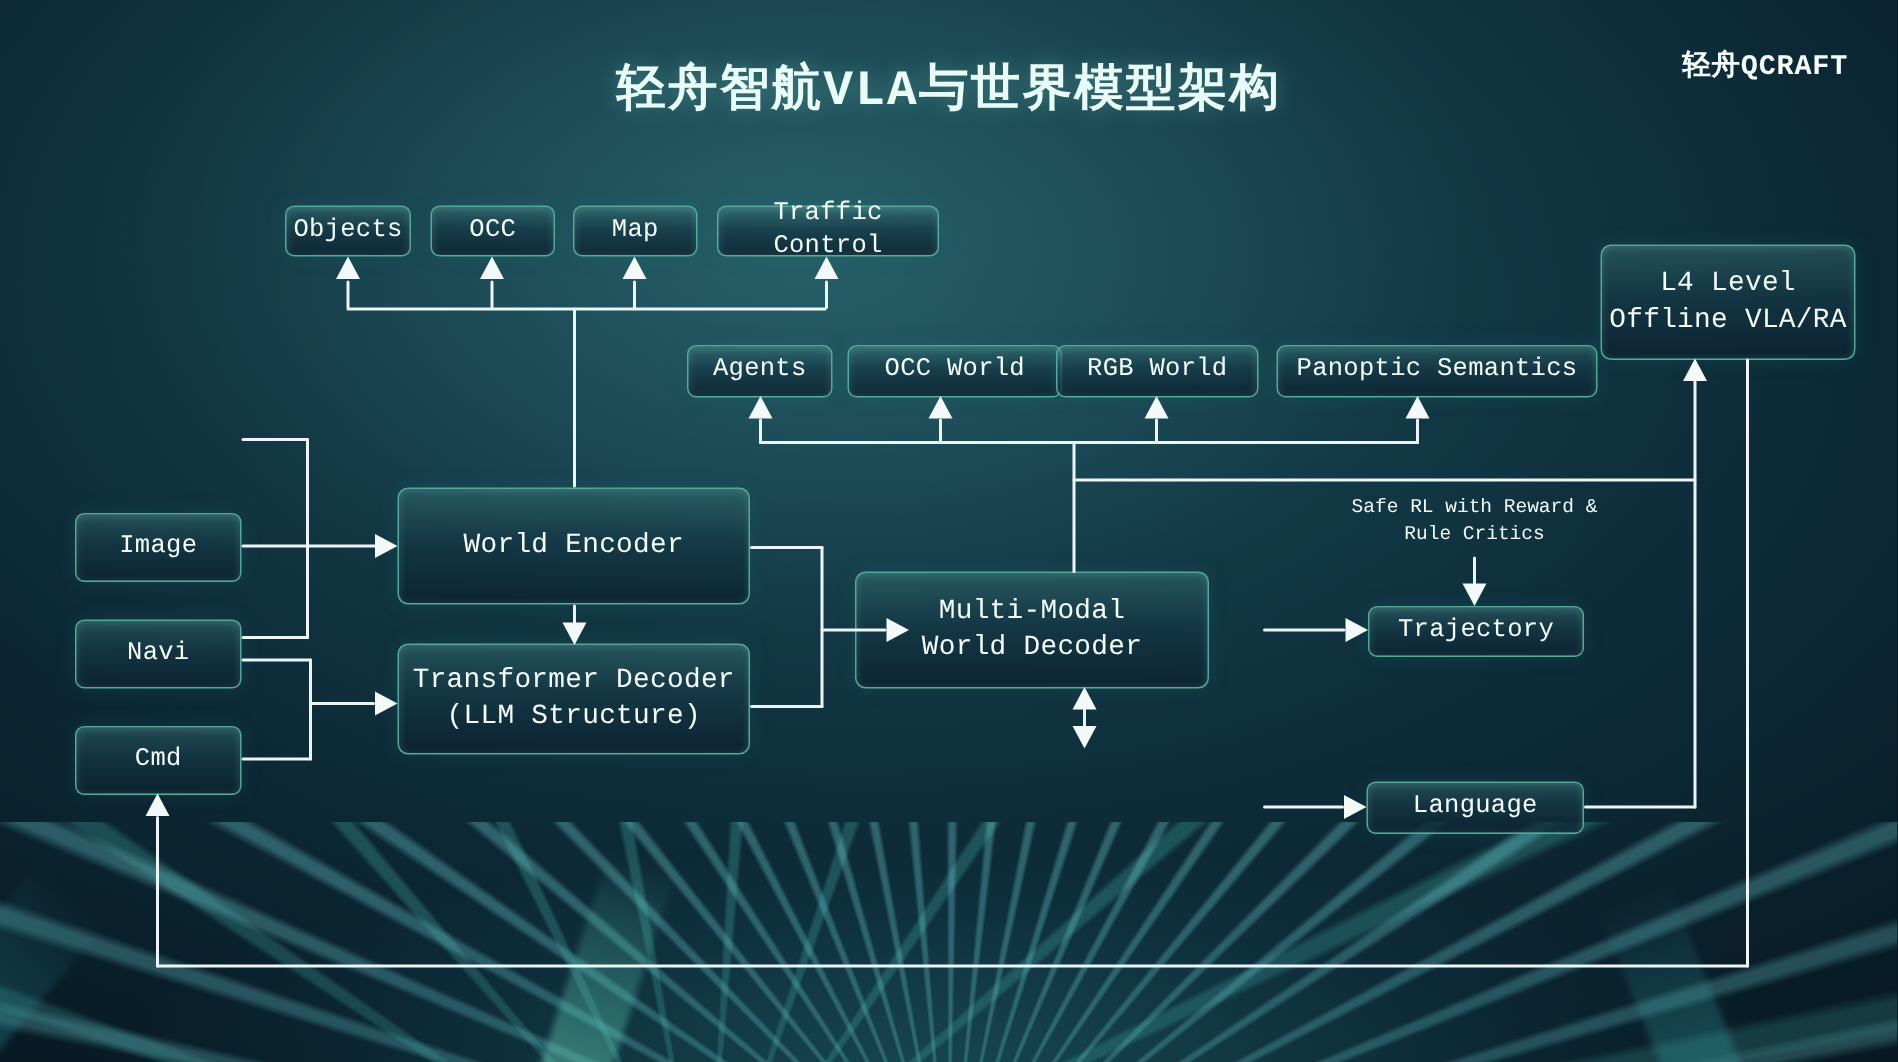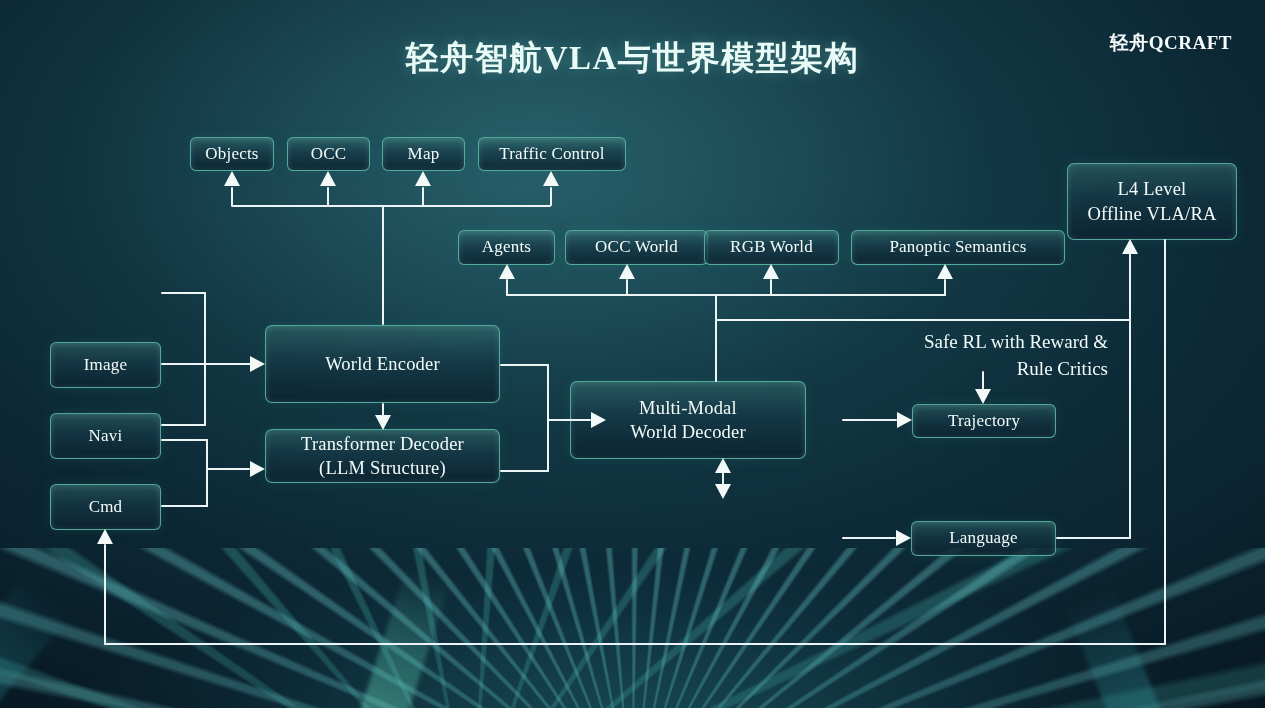--- a/index.html
+++ b/index.html
@@ -1,20 +1,20 @@
 <!DOCTYPE html>
 <html><head>
 <meta charset="utf-8">
 <style>
   html,body{margin:0;padding:0;background:#04111a;}
   #stage{
     position:relative;
     width:1265px;height:708px;
     overflow:hidden;
-    font-family:Liberation Serif, serif;
+    font-family:Liberation Mono, monospace;
     background:
       radial-gradient(950px 560px at 42% 22%, rgba(54,124,131,0.60), rgba(26,74,84,0.28) 48%, rgba(10,34,46,0) 74%),
       radial-gradient(1500px 900px at 50% 32%, #123a48, #081c28 72%, #051320 100%);
   }
   
   .streaks{
     position:absolute;left:-40px;right:-40px;bottom:0;height:160px;
     background:
       radial-gradient(55% 130% at 50% 112%, rgba(64,190,196,0.30), rgba(30,110,130,0.12) 55%, transparent 78%),
       repeating-conic-gradient(from 240deg at 50% 165%,
@@ -62,21 +62,21 @@
 
   .hl{position:absolute;height:2px;background:#edf4f5;border-radius:1px;}
   .vl{position:absolute;width:2px;background:#edf4f5;border-radius:1px;}
   .ah{position:absolute;width:0;height:0;}
   .ah.up{border-left:8px solid transparent;border-right:8px solid transparent;border-bottom:15px solid #f3f8f8;}
   .ah.down{border-left:8px solid transparent;border-right:8px solid transparent;border-top:15px solid #f3f8f8;}
   .ah.right{border-top:8px solid transparent;border-bottom:8px solid transparent;border-left:15px solid #f3f8f8;}
 
   .annot{
     position:absolute;left:858px;top:329px;width:250px;
-    text-align:right;font-size:19px;line-height:1.4;color:#f2fbf9;white-space:pre-line;
+    text-align:center;font-size:13px;line-height:1.4;color:#f2fbf9;white-space:pre-line;
   }
 </style>
 </head>
 <body>
 
 <div id="stage">
   <div class="streaks"></div>
   <div class="beam b1"></div>
   <div class="beam b2"></div>
   <div class="beam b3"></div>
@@ -96,21 +96,21 @@
   <div class="node sm" style="left:851px;top:230px;width:214px;height:35px">Panoptic Semantics</div>
 
   <div class="node lg" style="left:1067px;top:163px;width:170px;height:77px">L4 Level
 Offline VLA/RA</div>
 
   <div class="node sm" style="left:50px;top:342px;width:111px;height:46px">Image</div>
   <div class="node sm" style="left:50px;top:413px;width:111px;height:46px">Navi</div>
   <div class="node sm" style="left:50px;top:484px;width:111px;height:46px">Cmd</div>
 
   <div class="node lg" style="left:265px;top:325px;width:235px;height:78px">World Encoder</div>
-  <div class="node lg" style="left:265px;top:429px;width:235px;height:54px">Transformer Decoder
+  <div class="node lg" style="left:265px;top:429px;width:235px;height:74px">Transformer Decoder
 (LLM Structure)</div>
   <div class="node lg" style="left:570px;top:381px;width:236px;height:78px">Multi-Modal
 World Decoder</div>
 
   <div class="node sm" style="left:912px;top:404px;width:144px;height:34px">Trajectory</div>
   <div class="node sm" style="left:911px;top:521px;width:145px;height:35px">Language</div>
 
   <div class="annot">Safe RL with Reward &amp;
 Rule Critics</div>
 

